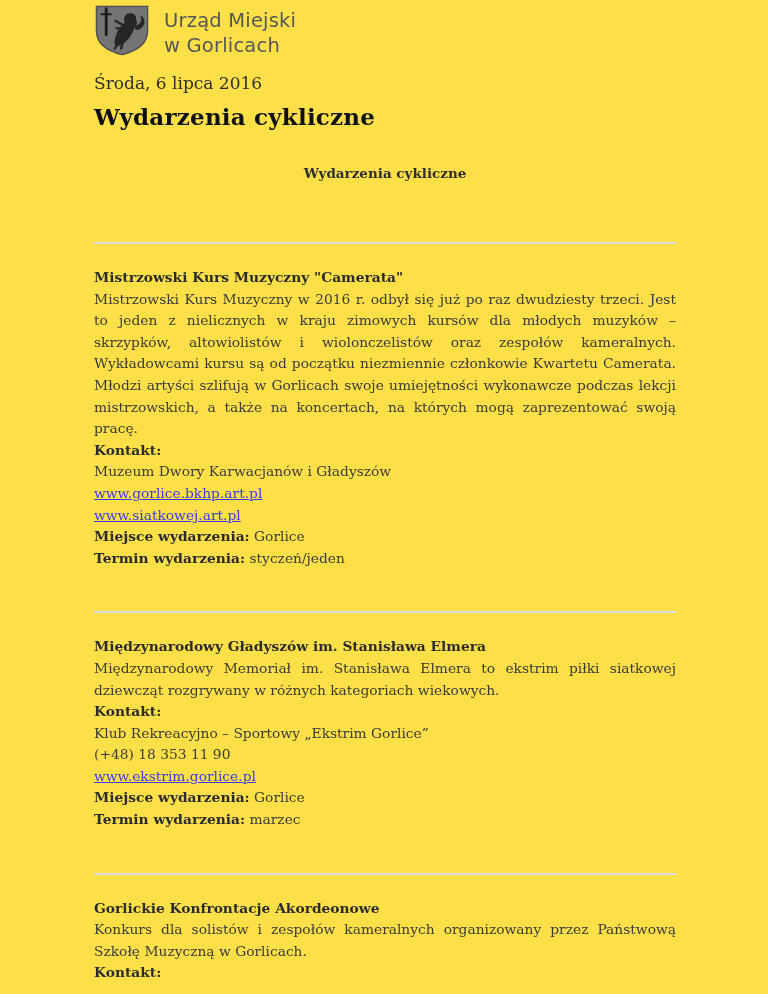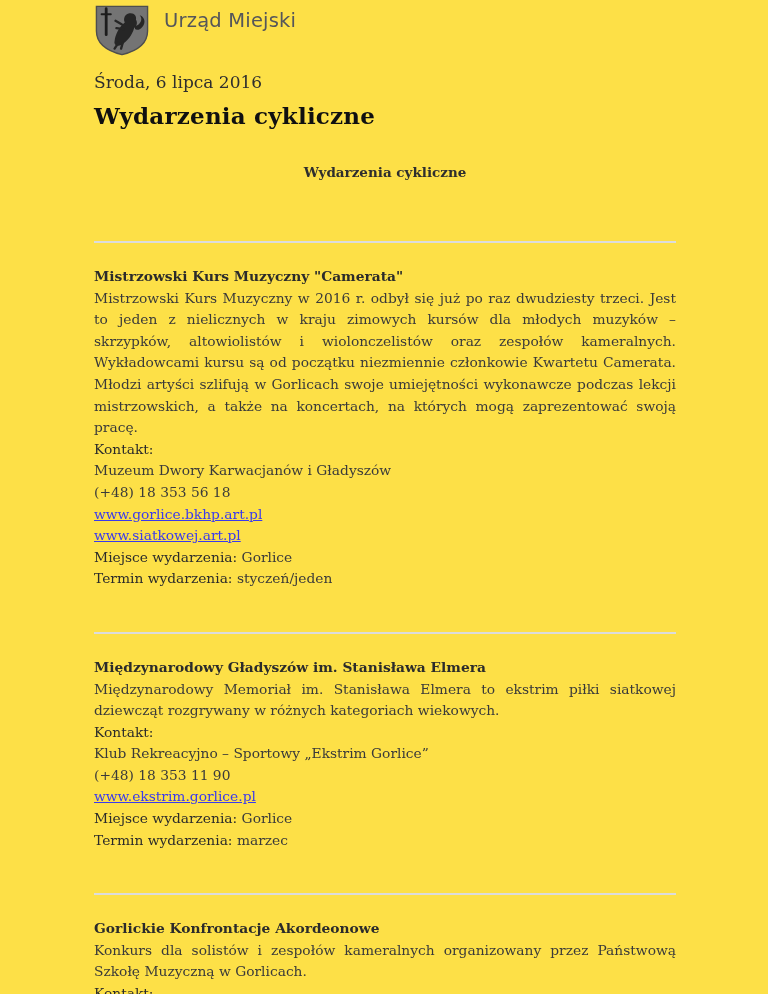--- a/index.html
+++ b/index.html
@@ -71,21 +71,21 @@
     font-size: 13.8px;
     line-height: 21.6px;
     font-weight: 700;
     color: #2b2b2b;
   }
   .desc {
     margin: 0;
     text-align: justify;
   }
   .line { }
-  .line strong { color: #2b2b2b; font-weight: 400; }
+  .line strong { color: #2b2b2b; font-weight: 700; }
   a.link { color: #3a3aee; text-decoration: underline; text-align: right; }
 </style>
 </head>
 <body>
 
 <div class="page">
   <div class="content">
 
     <header class="site-header">
       <span class="logo">
@@ -94,36 +94,36 @@
           <path d="M13 5 L13 33" stroke="#1c1c1c" stroke-width="3" stroke-linecap="round"></path>
           <path d="M8 11 H18" stroke="#1c1c1c" stroke-width="2" stroke-linecap="round"></path>
           <path d="M22 40 C23 32 27 25 33 20 C31 16 33 11 38 10 C43 9 46 13 45 17 C47 20 46 24 43 26 C41 33 36 40 29 44 C25 46 21 44 22 40 Z" fill="#262626"></path>
           <path d="M44 24 C50 22 53 16 49 12 C53 13 56 18 53 23 C51 27 46 29 44 27 Z" fill="#262626"></path>
           <path d="M30 22 L23 18 M32 27 L24 26" stroke="#262626" stroke-width="2.5" stroke-linecap="round"></path>
           <path d="M26 42 L22 48 M31 41 L29 48" stroke="#262626" stroke-width="2.5" stroke-linecap="round"></path>
         </svg>
       </span>
       <div class="org-name">
         <div>Urząd Miejski</div>
+        <div>w Gorlicach</div>
       </div>
     </header>
 
     <div class="date-line">Środa, 6 lipca 2016</div>
 
     <h1 class="page-title">Wydarzenia cykliczne</h1>
 
     <div class="subtitle">Wydarzenia cykliczne</div>
 
     <hr class="divider">
     <section class="event">
       <h2 class="event-title">Mistrzowski Kurs Muzyczny "Camerata"</h2>
       <p class="desc">Mistrzowski Kurs Muzyczny w 2016 r. odbył się już po raz dwudziesty trzeci. Jest to jeden z nielicznych w kraju zimowych kursów dla młodych muzyków – skrzypków, altowiolistów i wiolonczelistów oraz zespołów kameralnych. Wykładowcami kursu są od początku niezmiennie członkowie Kwartetu Camerata. Młodzi artyści szlifują w Gorlicach swoje umiejętności wykonawcze podczas lekcji mistrzowskich, a także na koncertach, na których mogą zaprezentować swoją pracę.</p>
       <div class="line"><strong>Kontakt:</strong></div>
       <div class="line">Muzeum Dwory Karwacjanów i Gładyszów</div>
-      <div class="line">(+48) 18 353 56 18</div>
       <div class="line"><a href="#" class="link">www.gorlice.bkhp.art.pl</a></div>
       <div class="line"><a href="#" class="link">www.siatkowej.art.pl</a></div>
       <div class="line"><strong>Miejsce wydarzenia:</strong> <span>Gorlice</span></div>
       <div class="line"><strong>Termin wydarzenia:</strong> <span>styczeń/jeden</span></div>
     </section>
 
     <hr class="divider">
     <section class="event">
       <h2 class="event-title">Międzynarodowy Gładyszów im. Stanisława Elmera</h2>
       <p class="desc">Międzynarodowy Memoriał im. Stanisława Elmera to ekstrim piłki siatkowej dziewcząt rozgrywany w różnych kategoriach wiekowych.</p>

